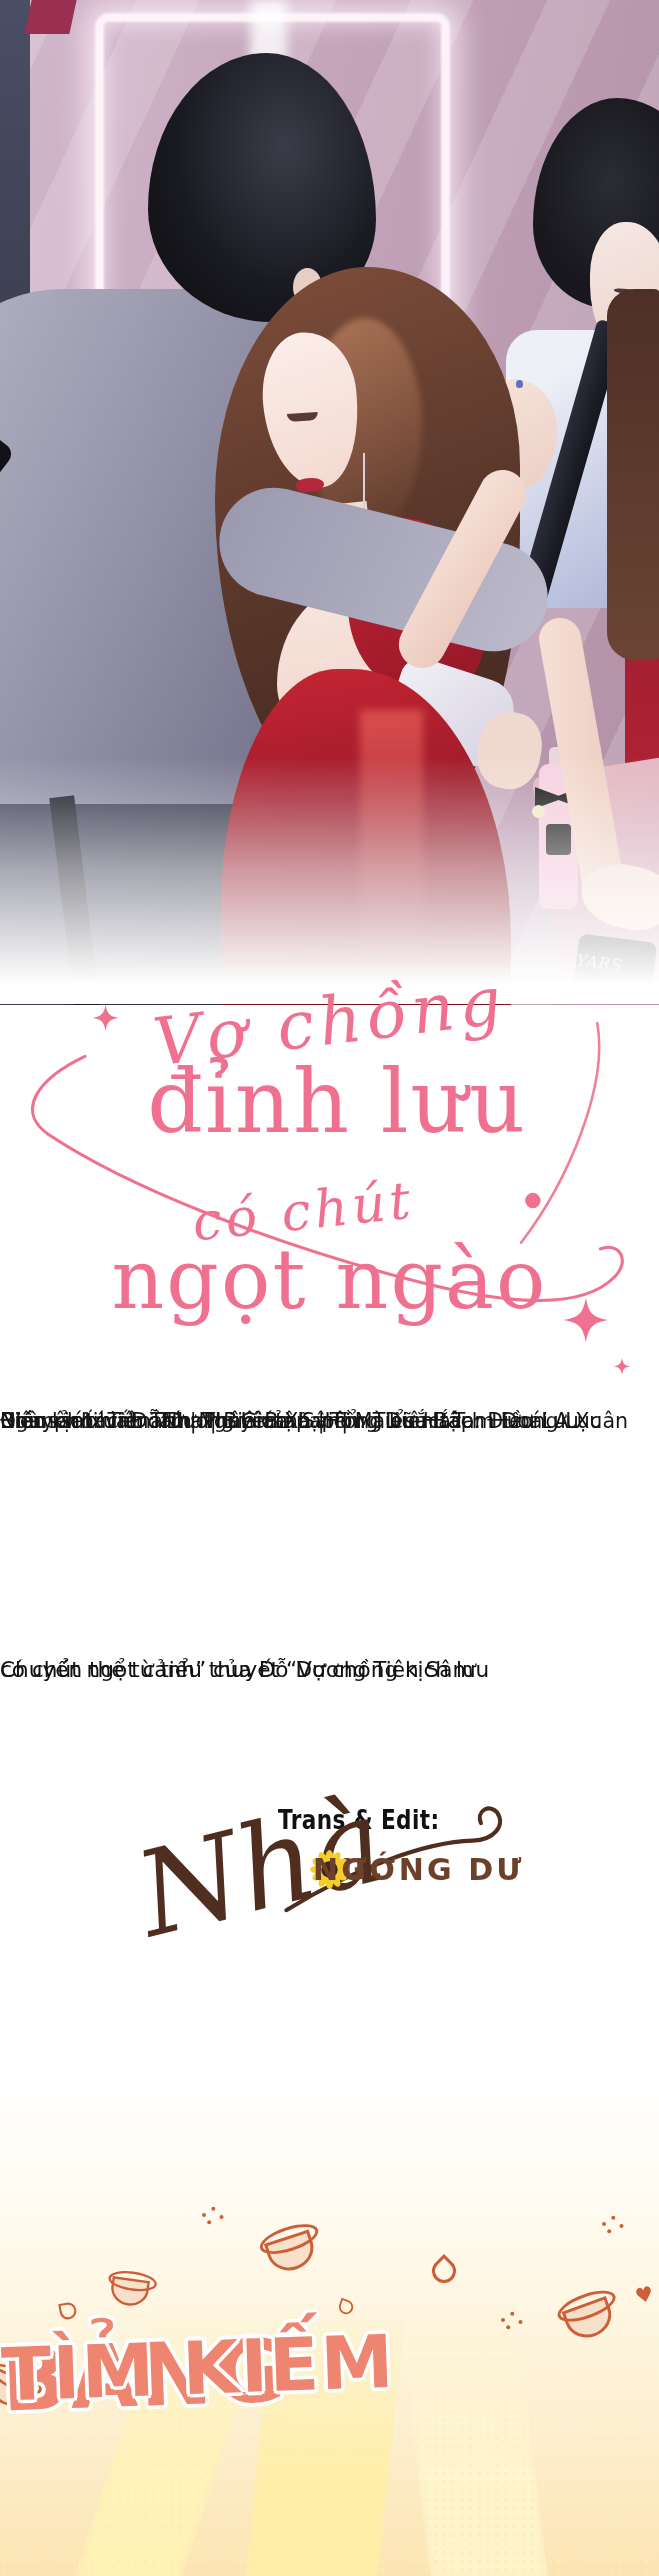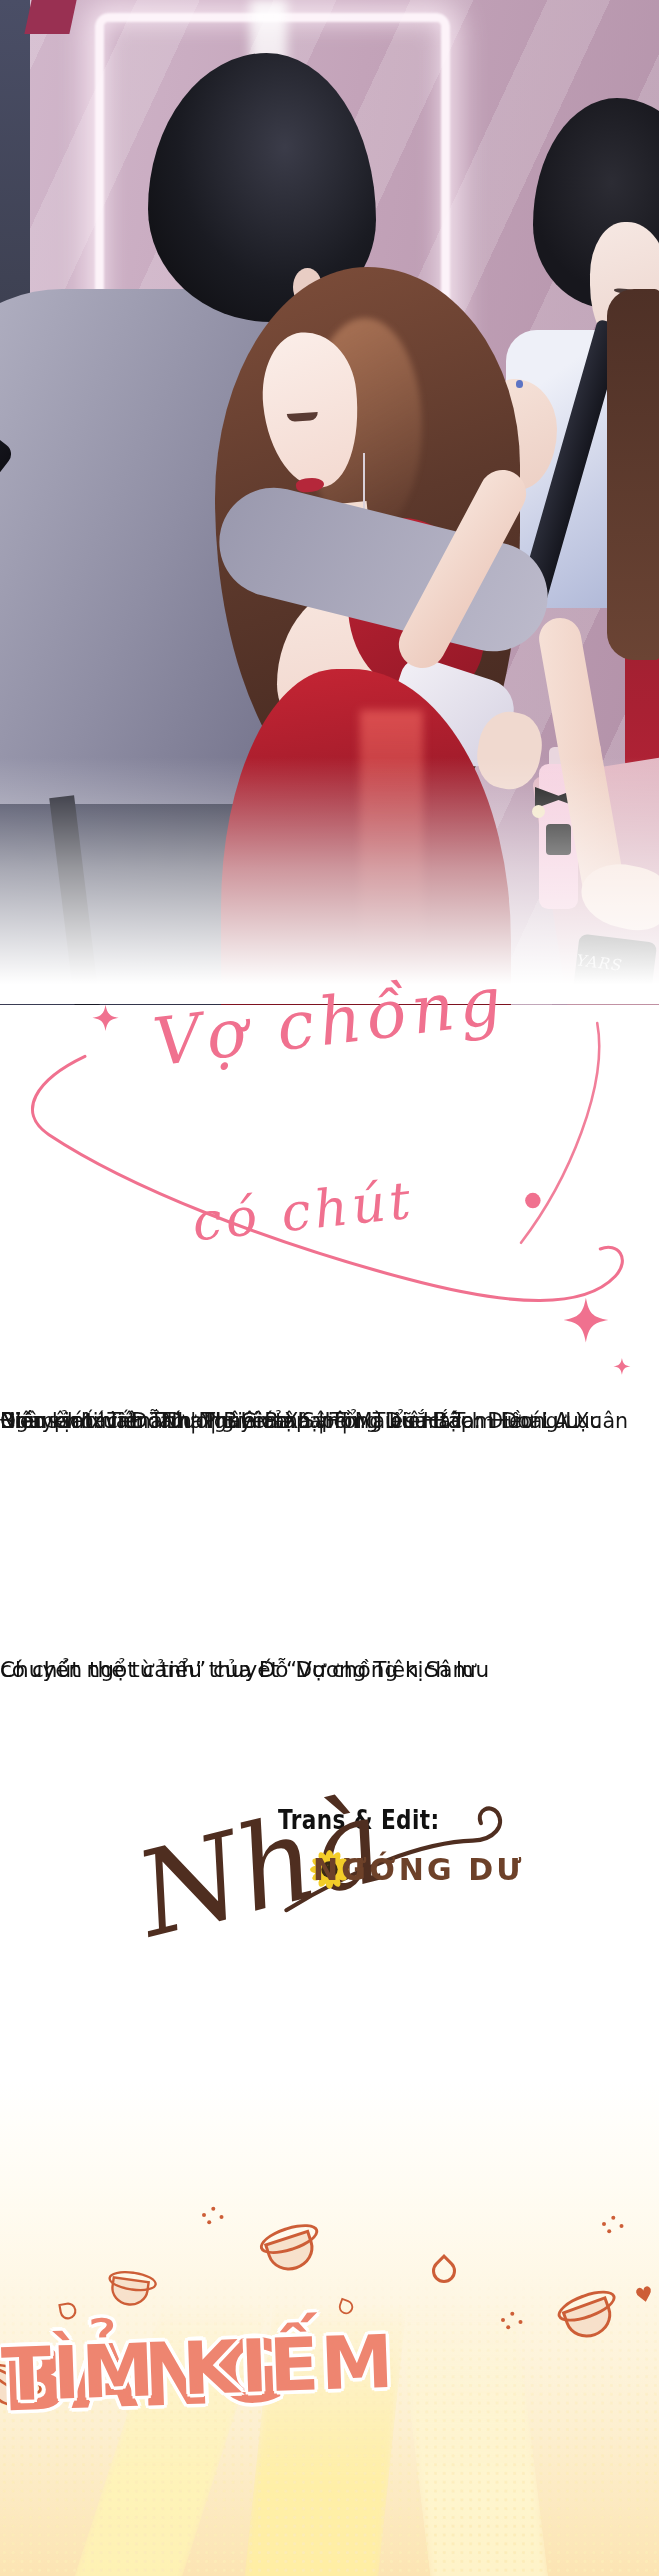--- a/index.html
+++ b/index.html
@@ -240,21 +240,23 @@
       <path d="M1160,95 C1182,215 1105,400 1012,522" stroke-width="5" opacity="0.9"></path>
     </g>
     <g fill="#f0718f">
       <circle cx="1035" cy="440" r="15"></circle>
       <path d="M0,-30 C4,-9 9,-4 30,0 C9,4 4,9 0,30 C-4,9 -9,4 -30,0 C-9,-4 -4,-9 0,-30" transform="translate(205,85) scale(0.85)"></path>
       <path d="M0,-30 C4,-9 9,-4 30,0 C9,4 4,9 0,30 C-4,9 -9,4 -30,0 C-9,-4 -4,-9 0,-30" transform="translate(1138,672) scale(1.45)"></path>
       <path d="M0,-30 C4,-9 9,-4 30,0 C9,4 4,9 0,30 C-4,9 -9,4 -30,0 C-9,-4 -4,-9 0,-30" transform="translate(1208,762) scale(0.55)"></path>
     </g>
   </svg>
   <div class="t-script1 t-pink">Vợ chồng</div>
+  <div class="t-serif1 t-pink">đỉnh lưu</div>
   <div class="t-script2 t-pink">có chút</div>
+  <div class="t-serif2 t-pink">ngọt ngào</div>
 
   <div class="credits">
     <p>Nguyên tác: Đỗ Dương Giám Sâm</p>
     <p>Nhà sản xuất: Tam Nguyên Xã | Tổng biên tập: Điều Lưu</p>
     <p>Biên kịch: Tiên Tứ | Phân cảnh: Hồng Dữu Bách Hương Lục</p>
     <p>Giám sát hình ảnh: Thi Lí Ba Lạp | Màu sắc: Tam Đoái A Xuân</p>
     <p>Điều phối viên: Nha | Biên tập viên: Tiểu Hắc</p>
   </div>
 
   <div class="adapt">

